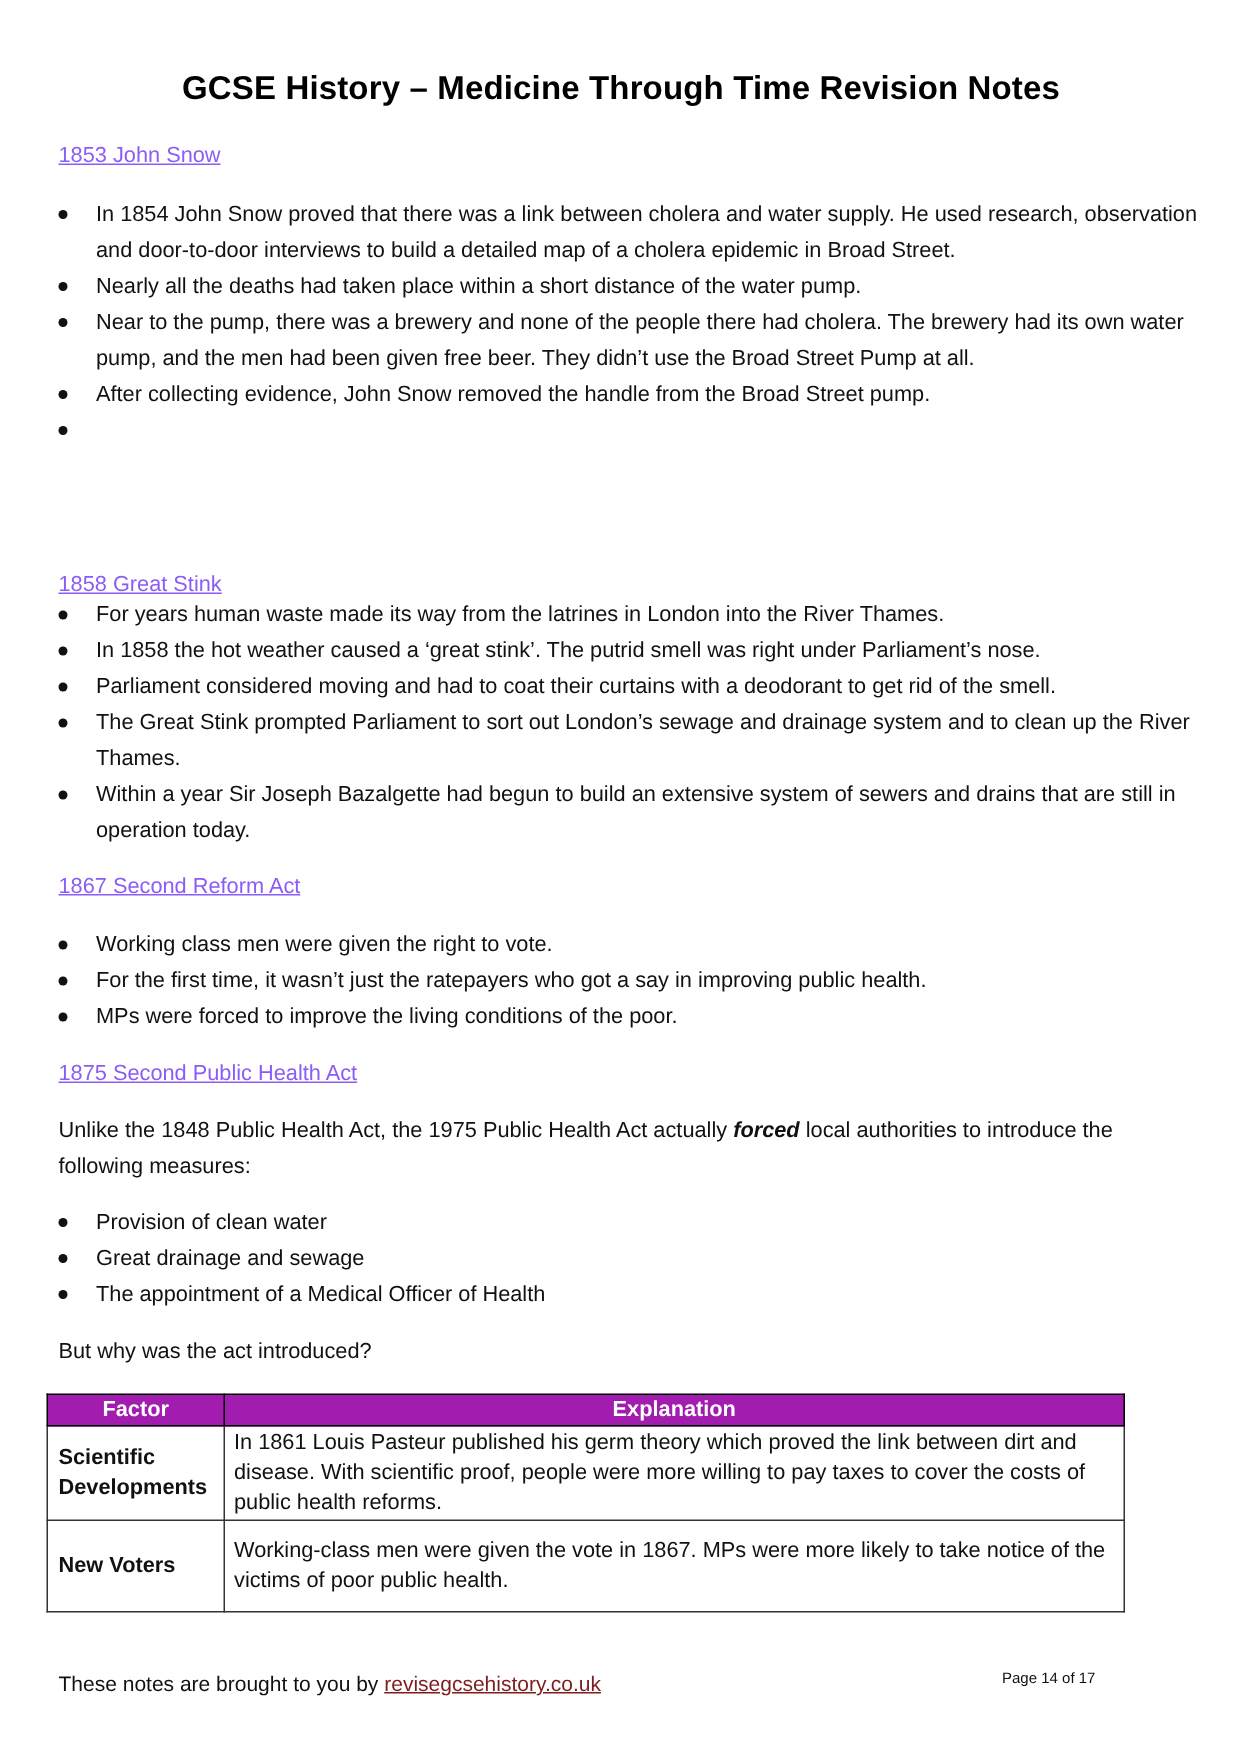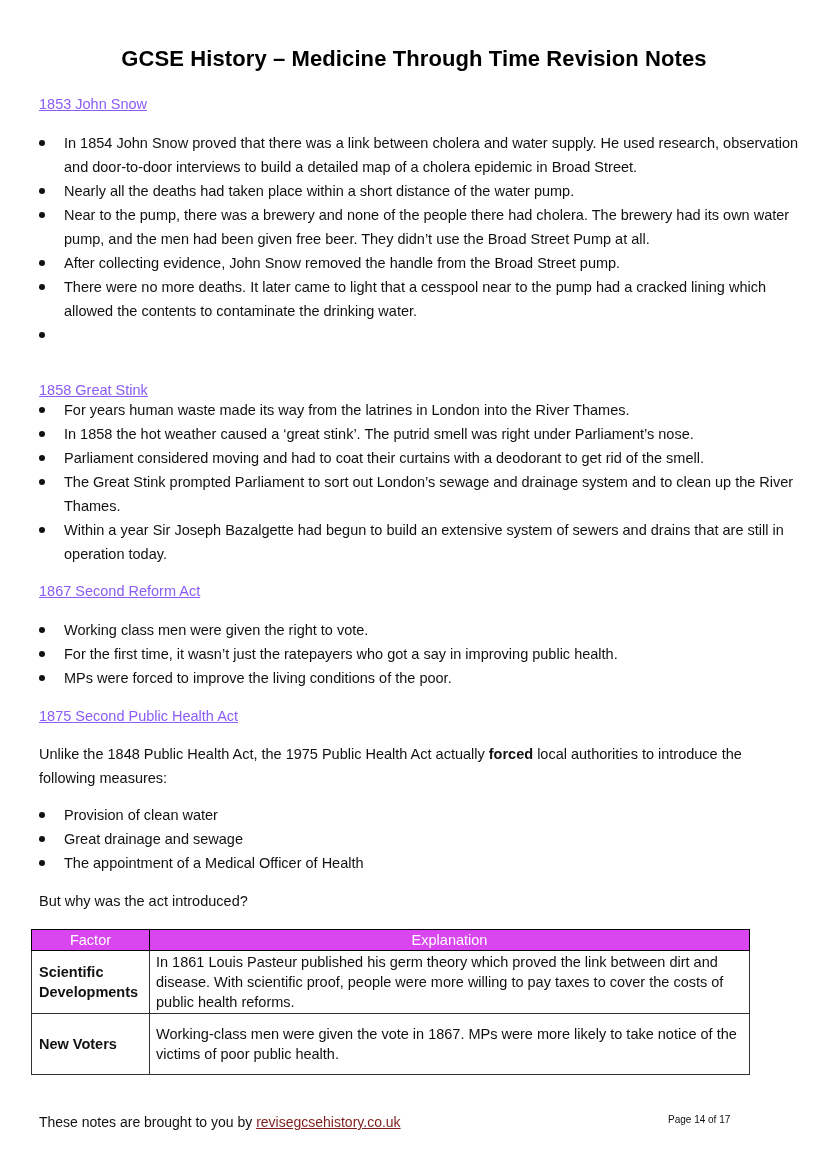--- a/index.html
+++ b/index.html
@@ -61,35 +61,35 @@
     border-radius: 50%;
     background: #111;
   }
   .para {
     position: absolute;
     left: 39px;
     width: 760px;
     font-size: 14.5px;
     line-height: 24px;
   }
-  .para b { font-weight: bold; }
+  .para b { font-weight: bold; font-style: italic; }
 
   table.factors {
     position: absolute;
     left: 31px;
     top: 929px;
     width: 719px;
     border-collapse: collapse;
     font-size: 14.5px;
     line-height: 20px;
   }
   table.factors th {
-    background: #d946ef;
+    background: #a21caf;
     color: #fff;
-    font-weight: normal;
+    font-weight: bold;
     height: 20px;
     padding: 0;
     text-align: center;
     border: 1px solid #000;
     font-size: 14.5px;
   }
   table.factors td {
     border: 1px solid #333;
     vertical-align: middle;
     padding: 0 6px;
@@ -125,21 +125,20 @@
 <div class="page">
 
   <div class="title">GCSE History – Medicine Through Time Revision Notes</div>
 
   <div class="heading" style="top:96px;">1853 John Snow</div>
   <ul class="bullets" style="top:131px;">
     <li><span class="dot"></span><span>In 1854 John Snow proved that there was a link between cholera and water supply. He used research, observation and door-to-door interviews to build a detailed map of a cholera epidemic in Broad Street.</span></li>
     <li><span class="dot"></span><span>Nearly all the deaths had taken place within a short distance of the water pump.</span></li>
     <li><span class="dot"></span><span>Near to the pump, there was a brewery and none of the people there had cholera. The brewery had its own water pump, and the men had been given free beer. They didn’t use the Broad Street Pump at all.</span></li>
     <li><span class="dot"></span><span>After collecting evidence, John Snow removed the handle from the Broad Street pump.</span></li>
-    <li><span class="dot"></span><span>There were no more deaths. It later came to light that a cesspool near to the pump had a cracked lining which allowed the contents to contaminate the drinking water.</span></li>
     <li><span class="dot"></span></li>
   </ul>
 
   <div class="heading" style="top:382px;">1858 Great Stink</div>
   <ul class="bullets" style="top:398px;">
     <li><span class="dot"></span><span>For years human waste made its way from the latrines in London into the River Thames.</span></li>
     <li><span class="dot"></span><span>In 1858 the hot weather caused a ‘great stink’. The putrid smell was right under Parliament’s nose.</span></li>
     <li><span class="dot"></span><span>Parliament considered moving and had to coat their curtains with a deodorant to get rid of the smell.</span></li>
     <li><span class="dot"></span><span>The Great Stink prompted Parliament to sort out London’s sewage and drainage system and to clean up the River Thames.</span></li>
     <li><span class="dot"></span><span>Within a year Sir Joseph Bazalgette had begun to build an extensive system of sewers and drains that are still in operation today.</span></li>

